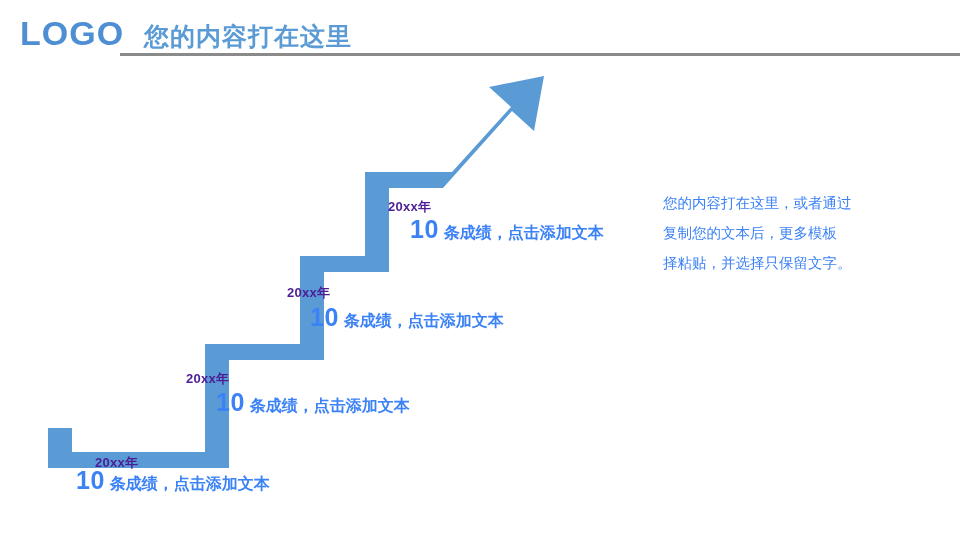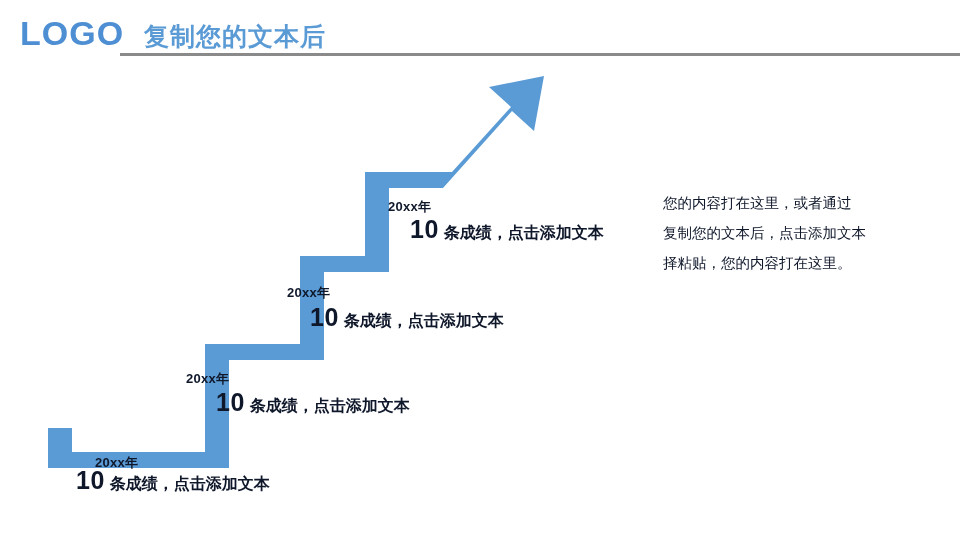--- a/index.html
+++ b/index.html
@@ -73,34 +73,34 @@
     display: block;
     width: 640px;
     height: 460px;
   }
 
   
   .year-label {
     position: absolute;
     font-size: 13px;
     font-weight: bold;
-    color: #0f172a;
+    color: #4c1d95;
     white-space: nowrap;
     letter-spacing: 0.3px;
   }
   #year-0 { left: 95px;  top: 392px; }
   #year-1 { left: 186px; top: 308px; }
   #year-2 { left: 287px; top: 222px; }
   #year-3 { left: 388px; top: 136px; }
 
   
   .step-desc {
     position: absolute;
     white-space: nowrap;
-    color: #0f172a;
+    color: #3b82f6;
     line-height: 1;
   }
   .step-desc .num {
     font-size: 25px;
     font-weight: bold;
     letter-spacing: 0.5px;
     vertical-align: baseline;
   }
   .step-desc .txt {
     font-size: 16px;
@@ -117,32 +117,32 @@
   #body-text {
     position: absolute;
     left: 663px;
     top: 188px;
     width: 230px;
   }
   #body-text p {
     margin: 0;
     font-size: 14.5px;
     line-height: 30px;
-    color: #0f172a;
+    color: #3b82f6;
     white-space: nowrap;
   }
 </style>
 </head>
 <body>
 
 <div id="slide">
 
   <div id="header">
     <div id="logo-text">LOGO</div>
-    <div id="header-title">复制您的文本后</div>
+    <div id="header-title">您的内容打在这里</div>
     <div id="header-rule"></div>
   </div>
 
   <div id="stairs-wrap">
     <svg id="stairs-svg" viewBox="0 0 640 460" xmlns="http://www.w3.org/2000/svg">
 
       <path fill="#5B9BD5" d="M 72,366
                L 72,390
                L 205,390
                L 205,282
@@ -182,17 +182,17 @@
   </div>
   <div class="step-desc" id="desc-2">
     <span class="num">10</span><span class="txt">条成绩，点击添加文本</span>
   </div>
   <div class="step-desc" id="desc-3">
     <span class="num">10</span><span class="txt">条成绩，点击添加文本</span>
   </div>
 
   <div id="body-text">
     <p>您的内容打在这里，或者通过</p>
-    <p>复制您的文本后，点击添加文本</p>
-    <p>择粘贴，您的内容打在这里。</p>
+    <p>复制您的文本后，更多模板</p>
+    <p>择粘贴，并选择只保留文字。</p>
   </div>
 
 </div>
 
 </body></html>

